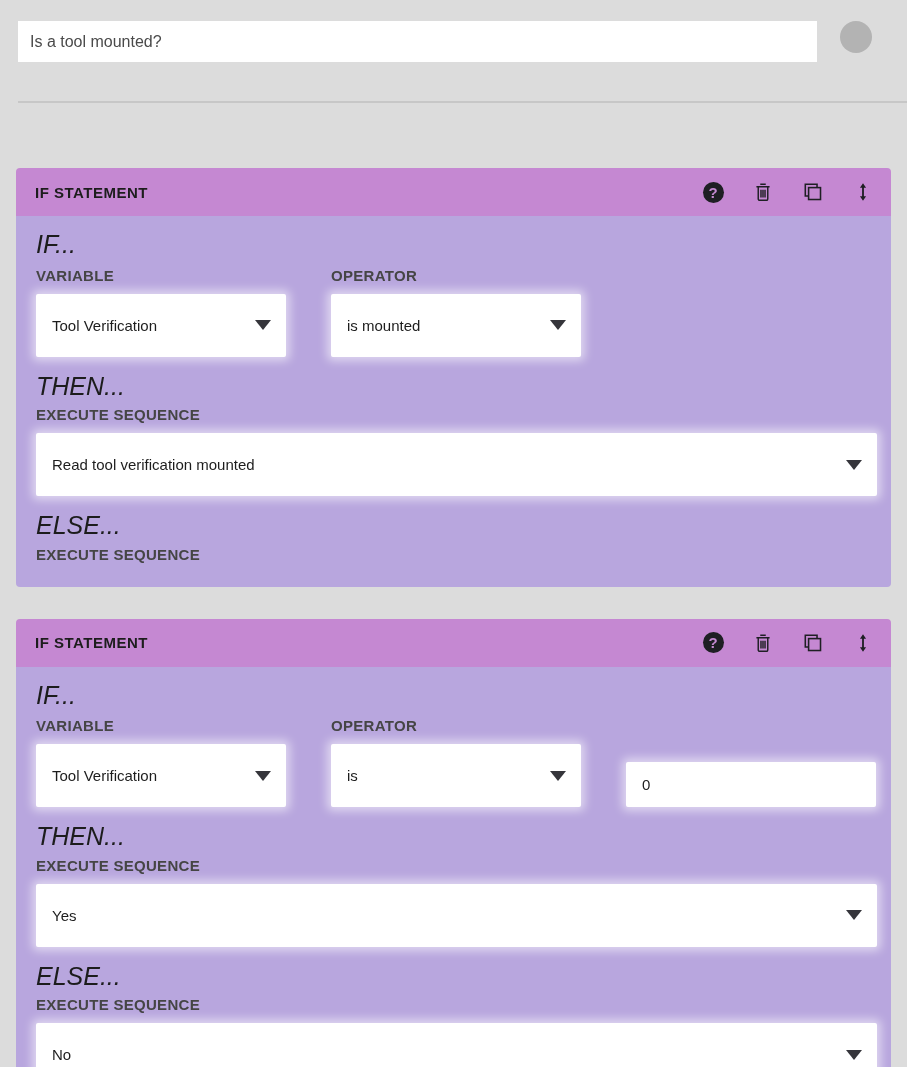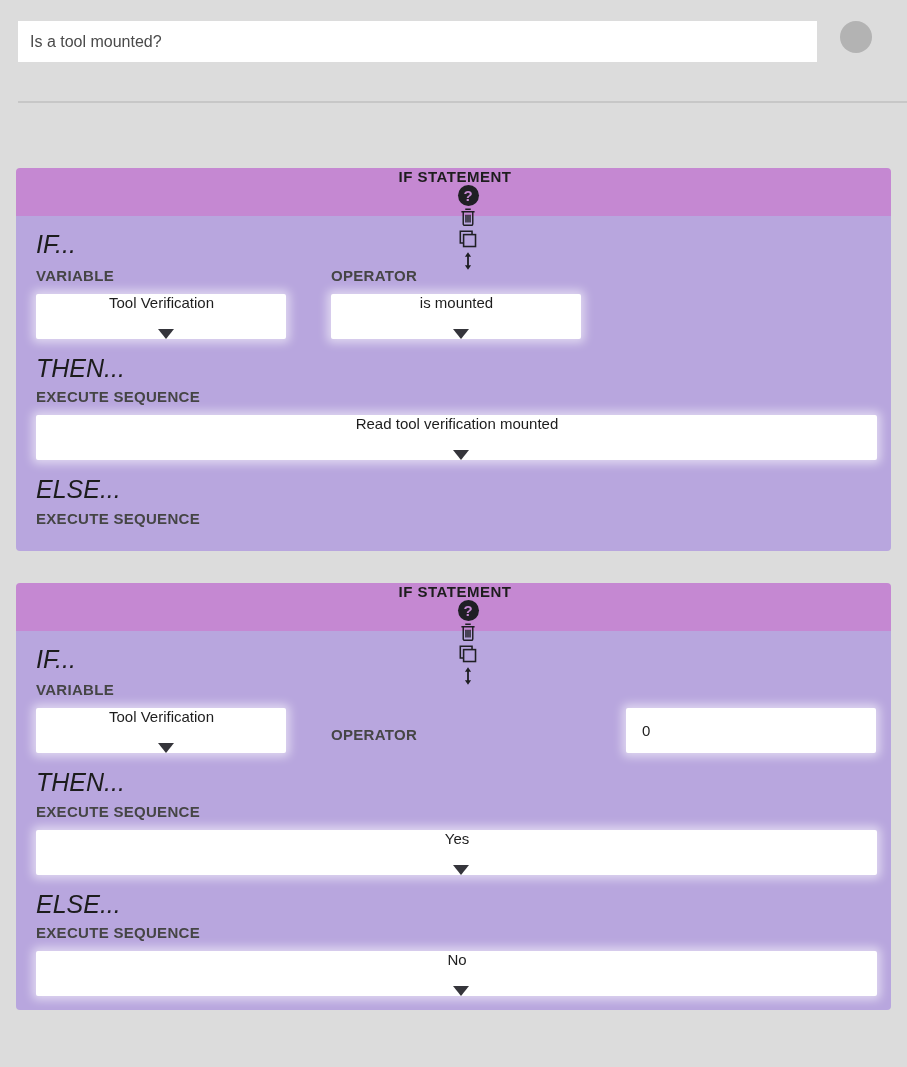--- a/index.html
+++ b/index.html
@@ -41,21 +41,20 @@
     border-radius: 4px;
     overflow: hidden;
   }
   .card-1 { margin-top: 65px; }
   .card-2 { margin-top: 32px; }
   .card-header {
     height: 48px;
     background: #c588d2;
     display: flex; align-items: center;
     padding: 0 16px 0 19px;
-    flex-direction: column;
   }
   .card-title {
     flex: 1;
     font-size: 15px; font-weight: bold;
     letter-spacing: 0.5px;
     color: #1d1d1d;
   }
   .icon-btn {
     width: 24px; height: 24px;
     padding: 0; margin-left: 26px;
@@ -87,28 +86,27 @@
   .section-title.first { margin-top: 2px; margin-bottom: 8px; }
   .field-label {
     font-size: 15px; font-weight: bold;
     letter-spacing: 0.3px;
     color: #454545;
     margin: 0 0 10px;
   }
   .field-row { display: flex; gap: 45px; align-items: flex-end; }
   .col { width: 250px; flex: 0 0 auto; }
   .dropdown {
-    height: 45px;
+    height: 63px;
     background: #ffffff;
     border-radius: 2px;
     display: flex; align-items: center; justify-content: space-between;
     padding: 0 15px 0 16px;
     box-shadow: 0 0 10px 4px rgba(255,255,255,0.55);
     cursor: pointer;
-    flex-direction: column;
   }
   .dropdown-value {
     font-size: 15px; color: #1d1d1d;
     white-space: nowrap; overflow: hidden;
   }
   .caret {
     width: 0; height: 0;
     border-left: 8px solid transparent;
     border-right: 8px solid transparent;
     border-top: 10px solid #35353b;
@@ -221,20 +219,24 @@
     <div class="field-row">
       <div class="col">
         <div class="field-label">VARIABLE</div>
         <div class="dropdown">
           <span class="dropdown-value">Tool Verification</span>
           <span class="caret"></span>
         </div>
       </div>
       <div class="col">
         <div class="field-label">OPERATOR</div>
+        <div class="dropdown">
+          <span class="dropdown-value">is</span>
+          <span class="caret"></span>
+        </div>
       </div>
       <div class="col">
         <input class="value-input" type="text" value="0" style="">
       </div>
     </div>
     <div class="section-title">THEN...</div>
     <div class="field-label">EXECUTE SEQUENCE</div>
     <div class="dropdown">
       <span class="dropdown-value">Yes</span>
       <span class="caret"></span>

